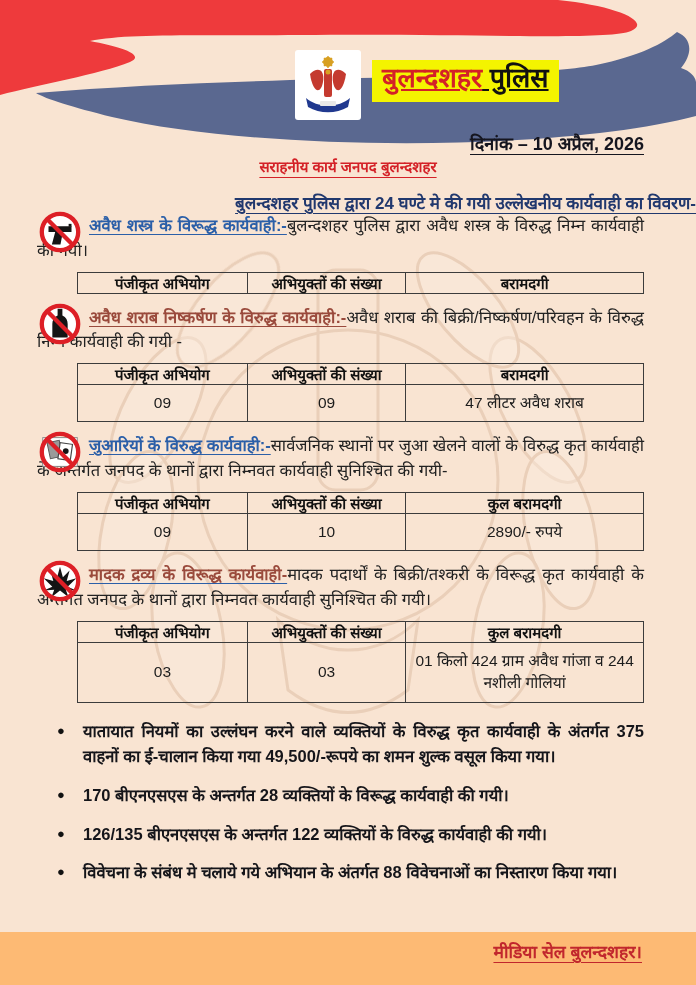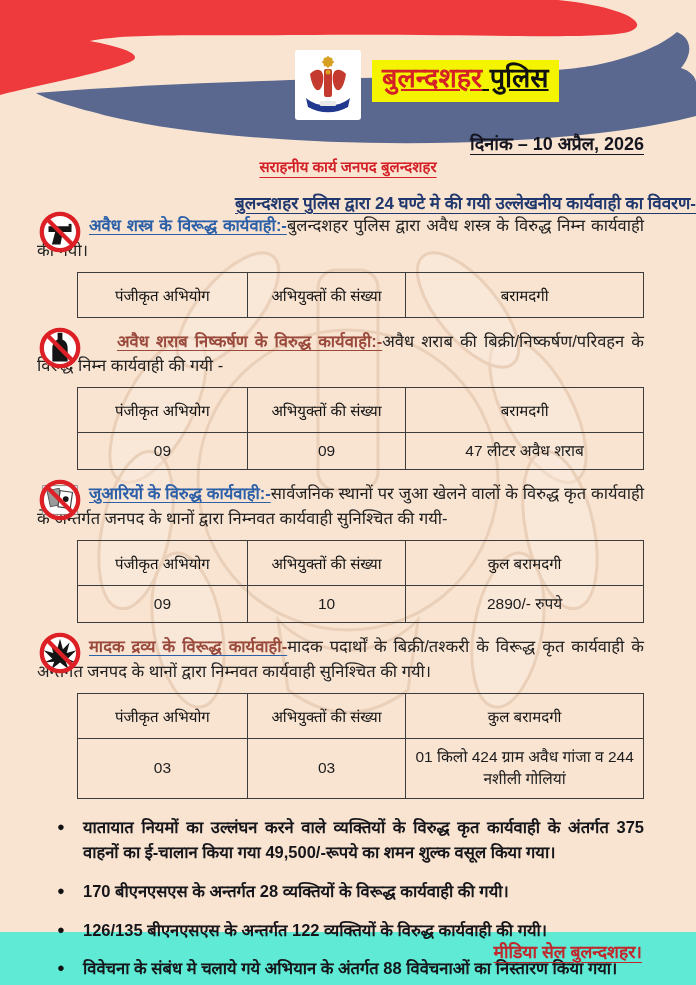--- a/index.html
+++ b/index.html
@@ -1,18 +1,18 @@
 <!DOCTYPE html>
 <html lang="hi"><head>
 <meta charset="utf-8">
 <style>
   html,body{margin:0;padding:0;background:#e8e6e2;}
   .page{
     position:relative;width:696px;height:985px;margin:0 auto;
-    background:#5eead4;overflow:hidden;
+    background:#fdba74;overflow:hidden;
     font-family:"Liberation Sans","DejaVu Sans",sans-serif;
     color:#1c1c1c;
   }
   .peach-bg{position:absolute;top:0;left:0;width:696px;height:932px;background:#f9e4d2;}
   .ribbons{position:absolute;top:0;left:0;}
   .watermark{position:absolute;top:150px;left:48px;opacity:.5;pointer-events:none;}
 
   .logo{position:absolute;top:50px;left:295px;width:66px;height:70px;background:#ffffff;
         border-radius:3px;display:flex;align-items:center;justify-content:center;}
   .badge{position:absolute;top:60px;left:372px;background:#f4f400;padding:2px 10px 6px 10px;
@@ -29,27 +29,27 @@
             font-weight:bold;color:#21386e;}
   .subtitle span{text-decoration:underline;text-underline-offset:4px;}
 
   .main{position:absolute;top:213px;left:37px;width:607px;}
 
   .section{position:relative;margin-bottom:11px;}
   .sec-icon{position:absolute;left:0;top:-4px;width:46px;height:46px;}
   .sec-para{margin:0;font-size:16.5px;line-height:1.5;text-align:justify;text-indent:52px;}
   .sec-heading{font-weight:bold;text-decoration:underline;text-underline-offset:3px;}
   .h-blue{color:#2b5fa8;text-decoration-color:#2b5fa8;}
-  .h-maroon{color:#9a4a3c;text-decoration-color:#9a4a3c;margin-left:28px;}
+  .h-maroon{color:#9a4a3c;text-decoration-color:#9a4a3c;}
   .h-maroon-u-blue{color:#9a4a3c;text-decoration-color:#2b5fa8;}
   .sec-body{font-weight:500;color:#222;}
 
   table.stat{border-collapse:collapse;margin:9px 0 4px 40px;width:567px;table-layout:fixed;}
   table.stat th,table.stat td{border:1.4px solid #3c3c3c;text-align:center;vertical-align:middle;}
-  table.stat th{font-size:15px;font-weight:normal;padding:12px 4px;color:#111;}
+  table.stat th{font-size:15px;font-weight:bold;padding:0 4px;color:#111;}
   table.stat td{font-size:15.5px;font-weight:500;padding:7px 8px;line-height:1.45;}
   .c1{width:30%;} .c2{width:28%;} .c3{width:42%;}
 
   .bullets{margin-top:16px;}
   .bullet{display:flex;margin:0 0 13px 20px;}
   .bullet .dot{width:26px;flex:0 0 26px;font-size:13px;line-height:1.85;color:#111;}
   .bullet .btxt{flex:1;font-size:16.5px;font-weight:600;line-height:1.55;text-align:justify;color:#15151a;}
 
   .footer-note{position:absolute;top:939px;right:54px;font-size:17.5px;font-weight:bold;color:#c1272d;
                text-decoration:underline;text-decoration-color:#c1272d;text-underline-offset:4px;text-align:center;}

